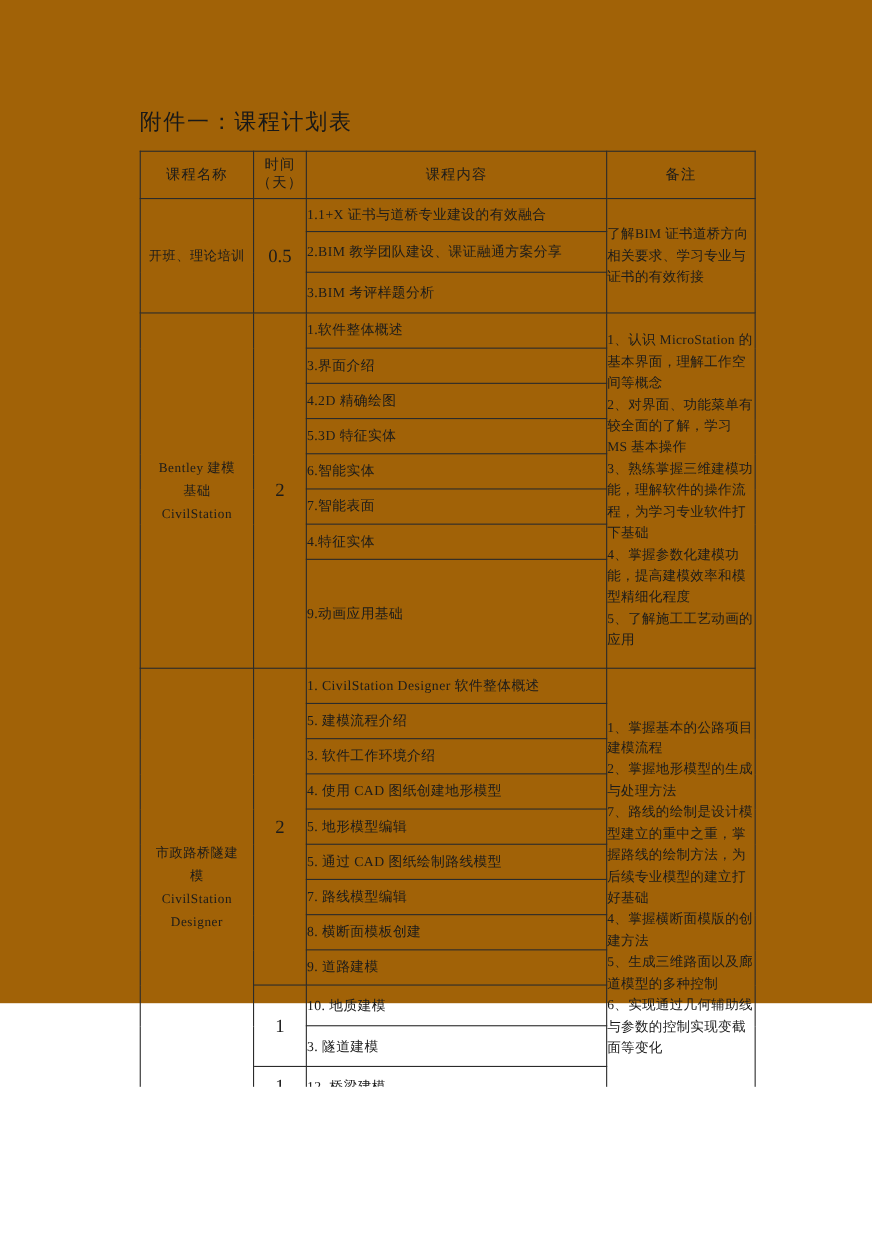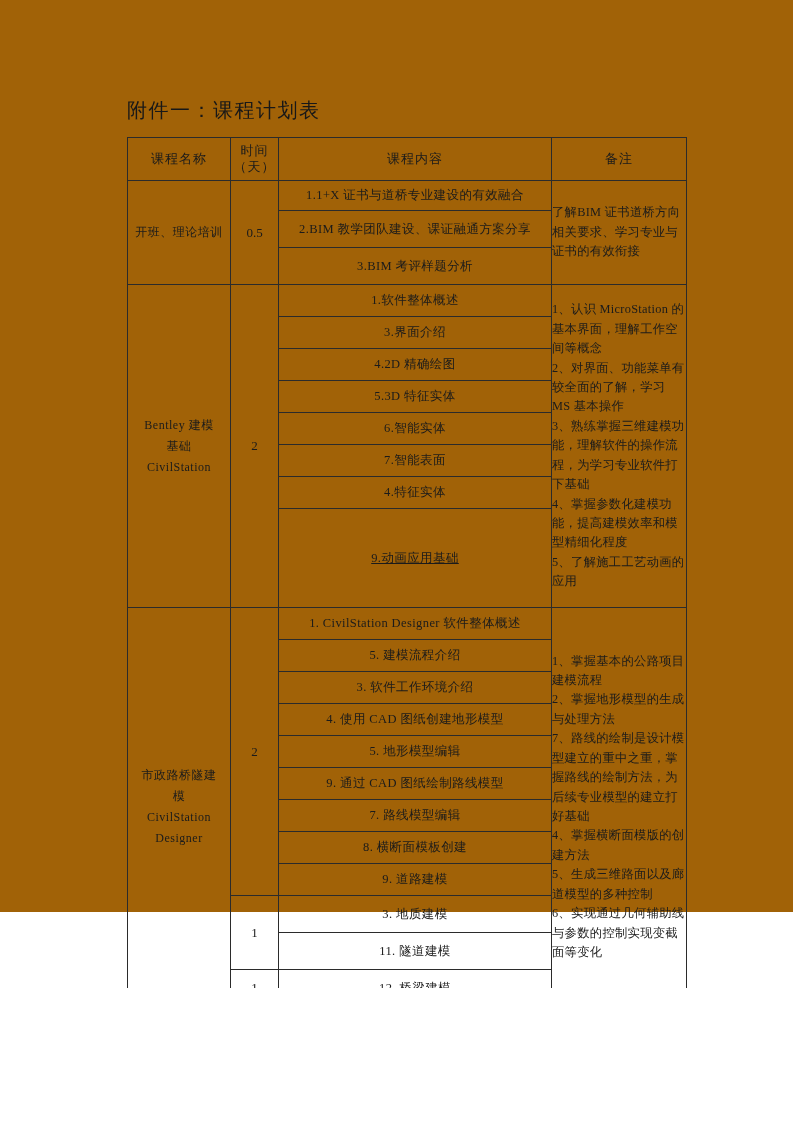--- a/index.html
+++ b/index.html
@@ -56,50 +56,51 @@
   .col-note  { width: 135px; }
 
   .hcell {
     text-align: center;
     height: 42px;
     font-size: 13px;
     letter-spacing: 1px;
   }
   .hcell .two-line {
     line-height: 1.25;
+    font-family: Liberation Mono, monospace;
   }
   .namecell {
     text-align: center;
     line-height: 1.75;
     letter-spacing: 0.5px;
     padding: 4px 3px;
     font-size: 12px;
   }
   .dayscell {
     text-align: center;
-    font-size: 13px;
+    font-size: 17px;
   }
   .bodycell {
-    text-align: center;
+    text-align: left;
     padding: 6px 4px 6px 9px;
     letter-spacing: 0.4px;
     font-size: 12.5px;
   }
   .notecell {
     text-align: left;
     vertical-align: top;
     padding: 4px 5px 4px 6px;
     line-height: 1.58;
     letter-spacing: 0.3px;
     font-size: 12.3px;
   }
   .notecell p {
     margin: 0;
   }
-  .r-h4 { height: 98px; text-decoration: underline; }
+  .r-h4 { height: 98px; }
   .r-h5 { height: 29px; }
   .r-h6 { height: 31px; }
   .r-h7 { height: 36px; font-family: Liberation Serif, serif; }
   
   .clip-bottom {
     position: absolute;
     left: 0;
     top: 988px;
     width: 793px;
     height: 134px;
@@ -213,37 +214,37 @@
         <tr>
           <td class="bodycell r-h6">3. 软件工作环境介绍</td>
         </tr>
         <tr>
           <td class="bodycell r-h6">4. 使用 CAD 图纸创建地形模型</td>
         </tr>
         <tr>
           <td class="bodycell r-h6">5. 地形模型编辑</td>
         </tr>
         <tr>
-          <td class="bodycell r-h6">9. 通过 CAD 图纸绘制路线模型</td>
+          <td class="bodycell r-h6">5. 通过 CAD 图纸绘制路线模型</td>
         </tr>
         <tr>
           <td class="bodycell r-h6">7. 路线模型编辑</td>
         </tr>
         <tr>
           <td class="bodycell r-h6">8. 横断面模板创建</td>
         </tr>
         <tr>
           <td class="bodycell r-h6">9. 道路建模</td>
         </tr>
         <tr>
           <td class="dayscell" rowspan="2">1</td>
-          <td class="bodycell r-h7">3. 地质建模</td>
-        </tr>
-        <tr>
-          <td class="bodycell r-h7">11. 隧道建模</td>
+          <td class="bodycell r-h7">10. 地质建模</td>
+        </tr>
+        <tr>
+          <td class="bodycell r-h7">3. 隧道建模</td>
         </tr>
         <tr>
           <td class="dayscell">1</td>
           <td class="bodycell r-h7">12. 桥梁建模</td>
         </tr>
 
       </tbody>
     </table>
   </div>
 

